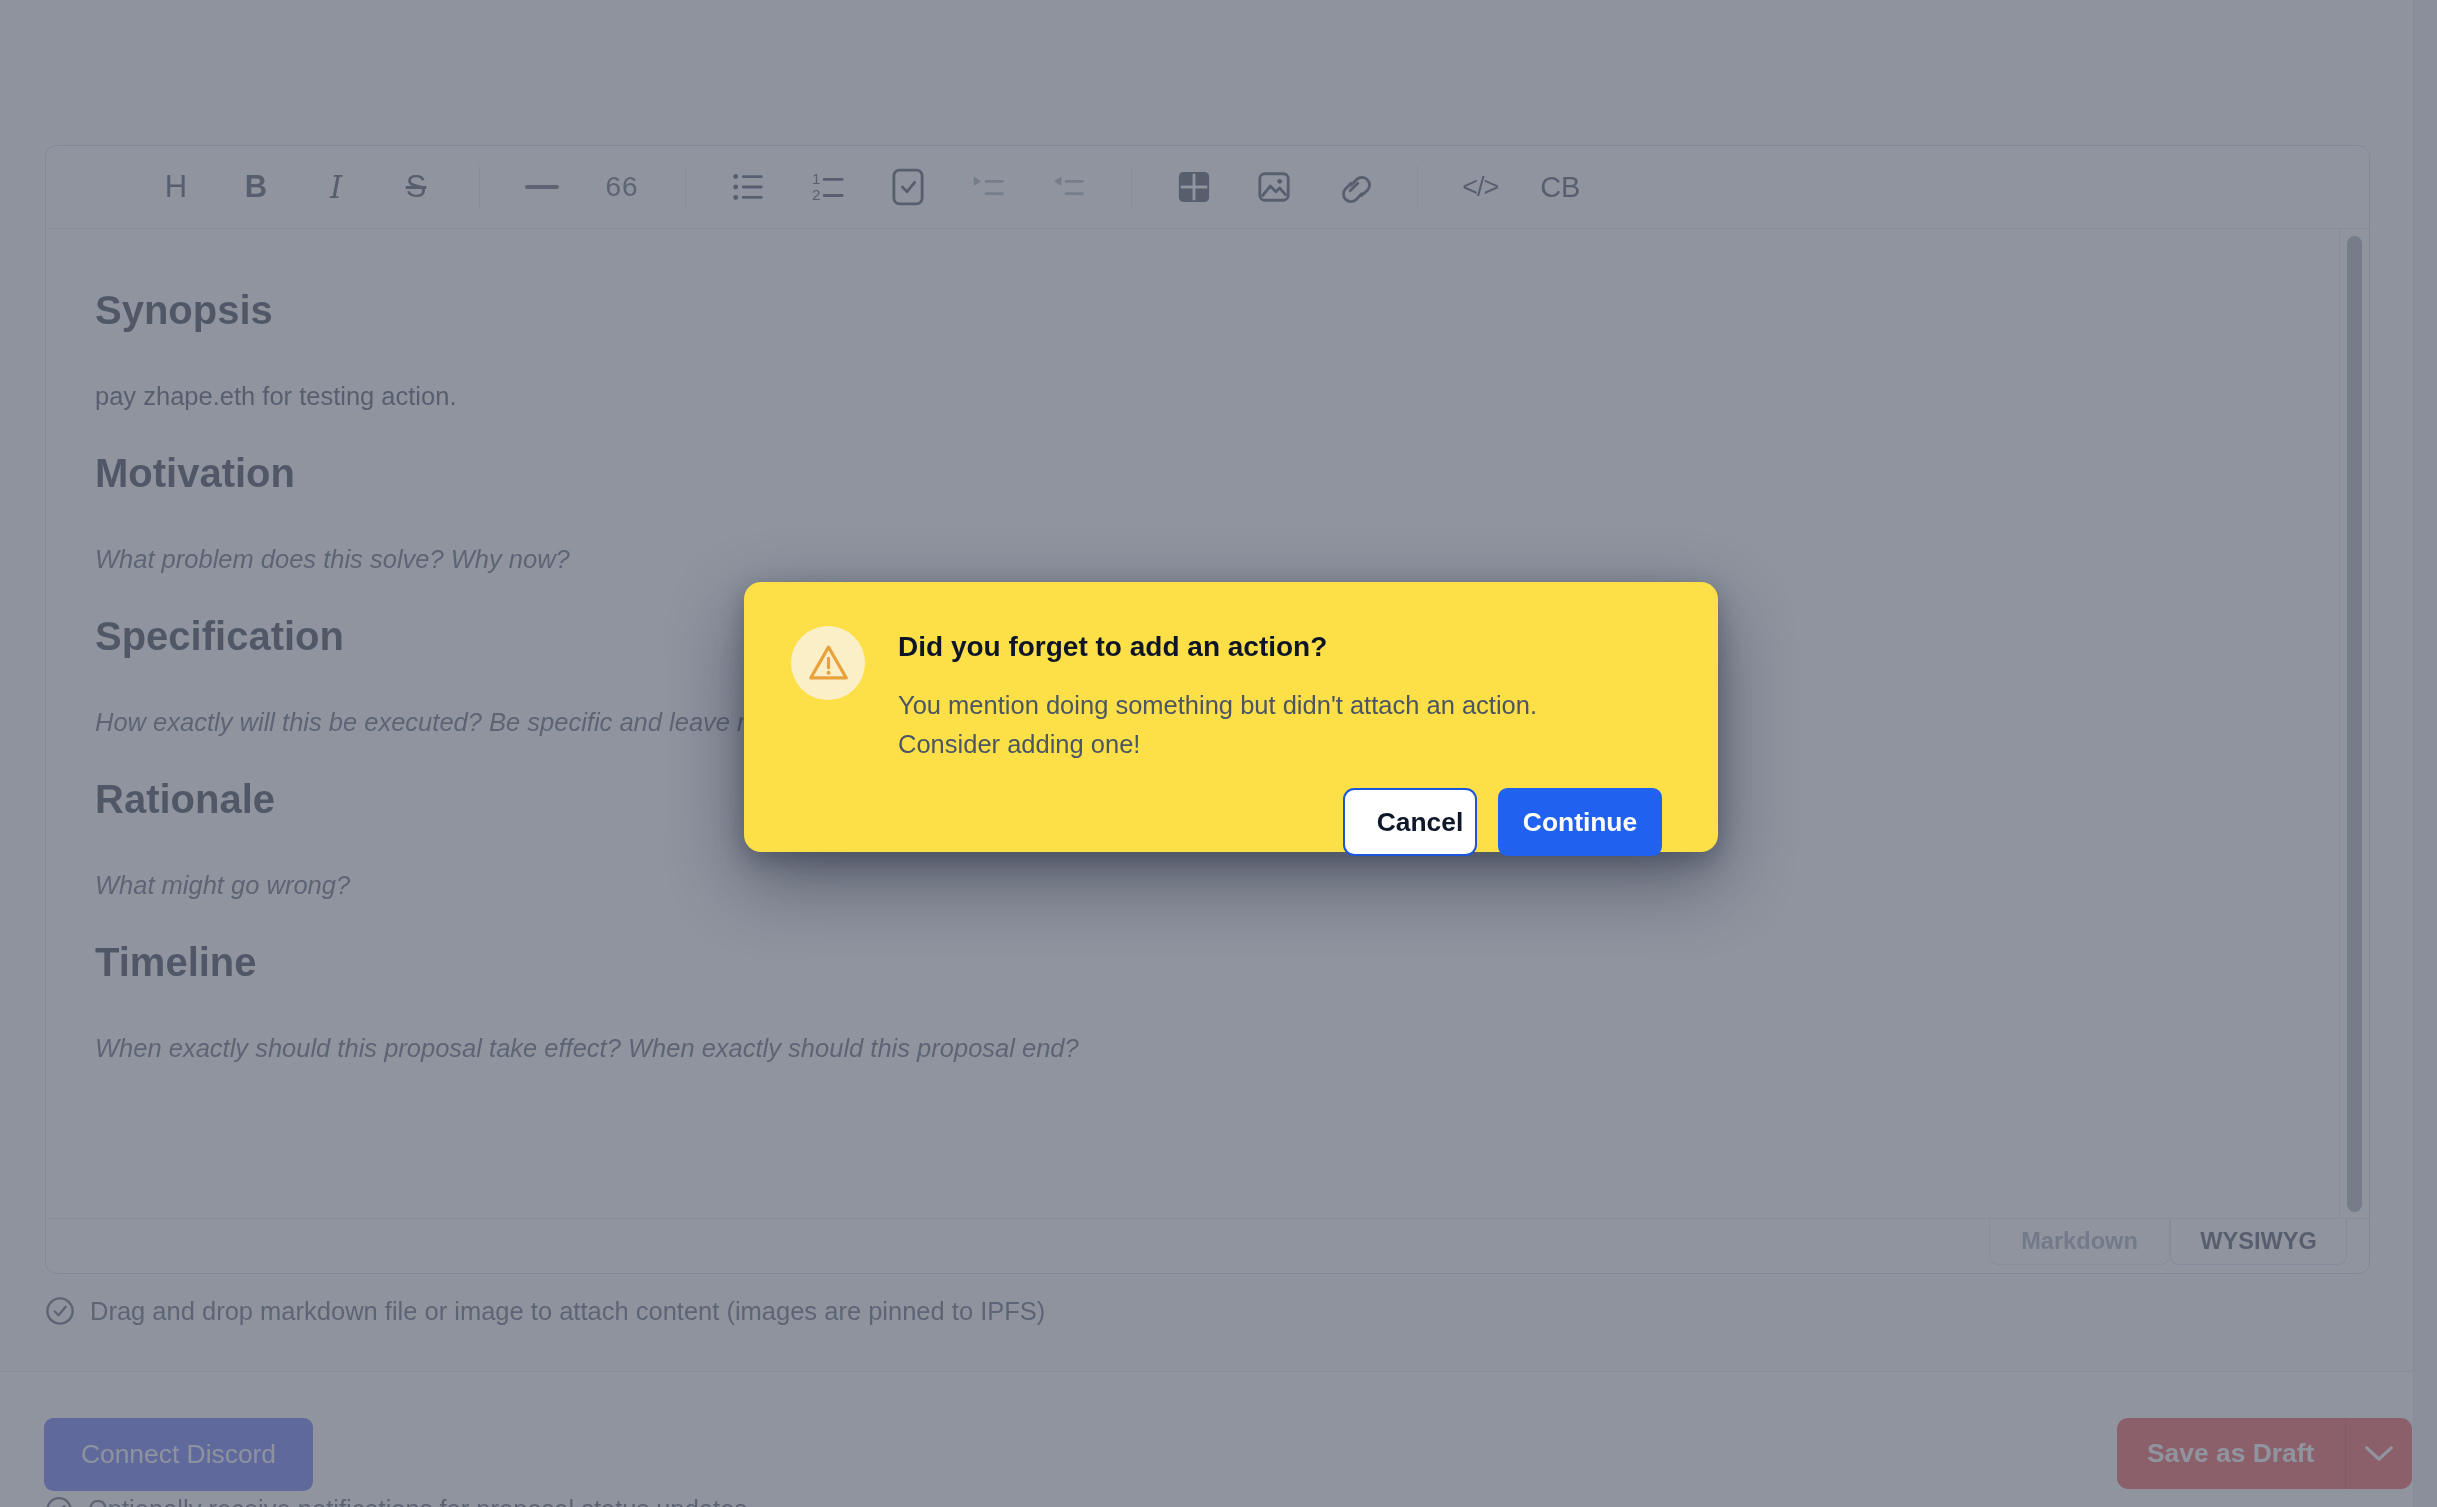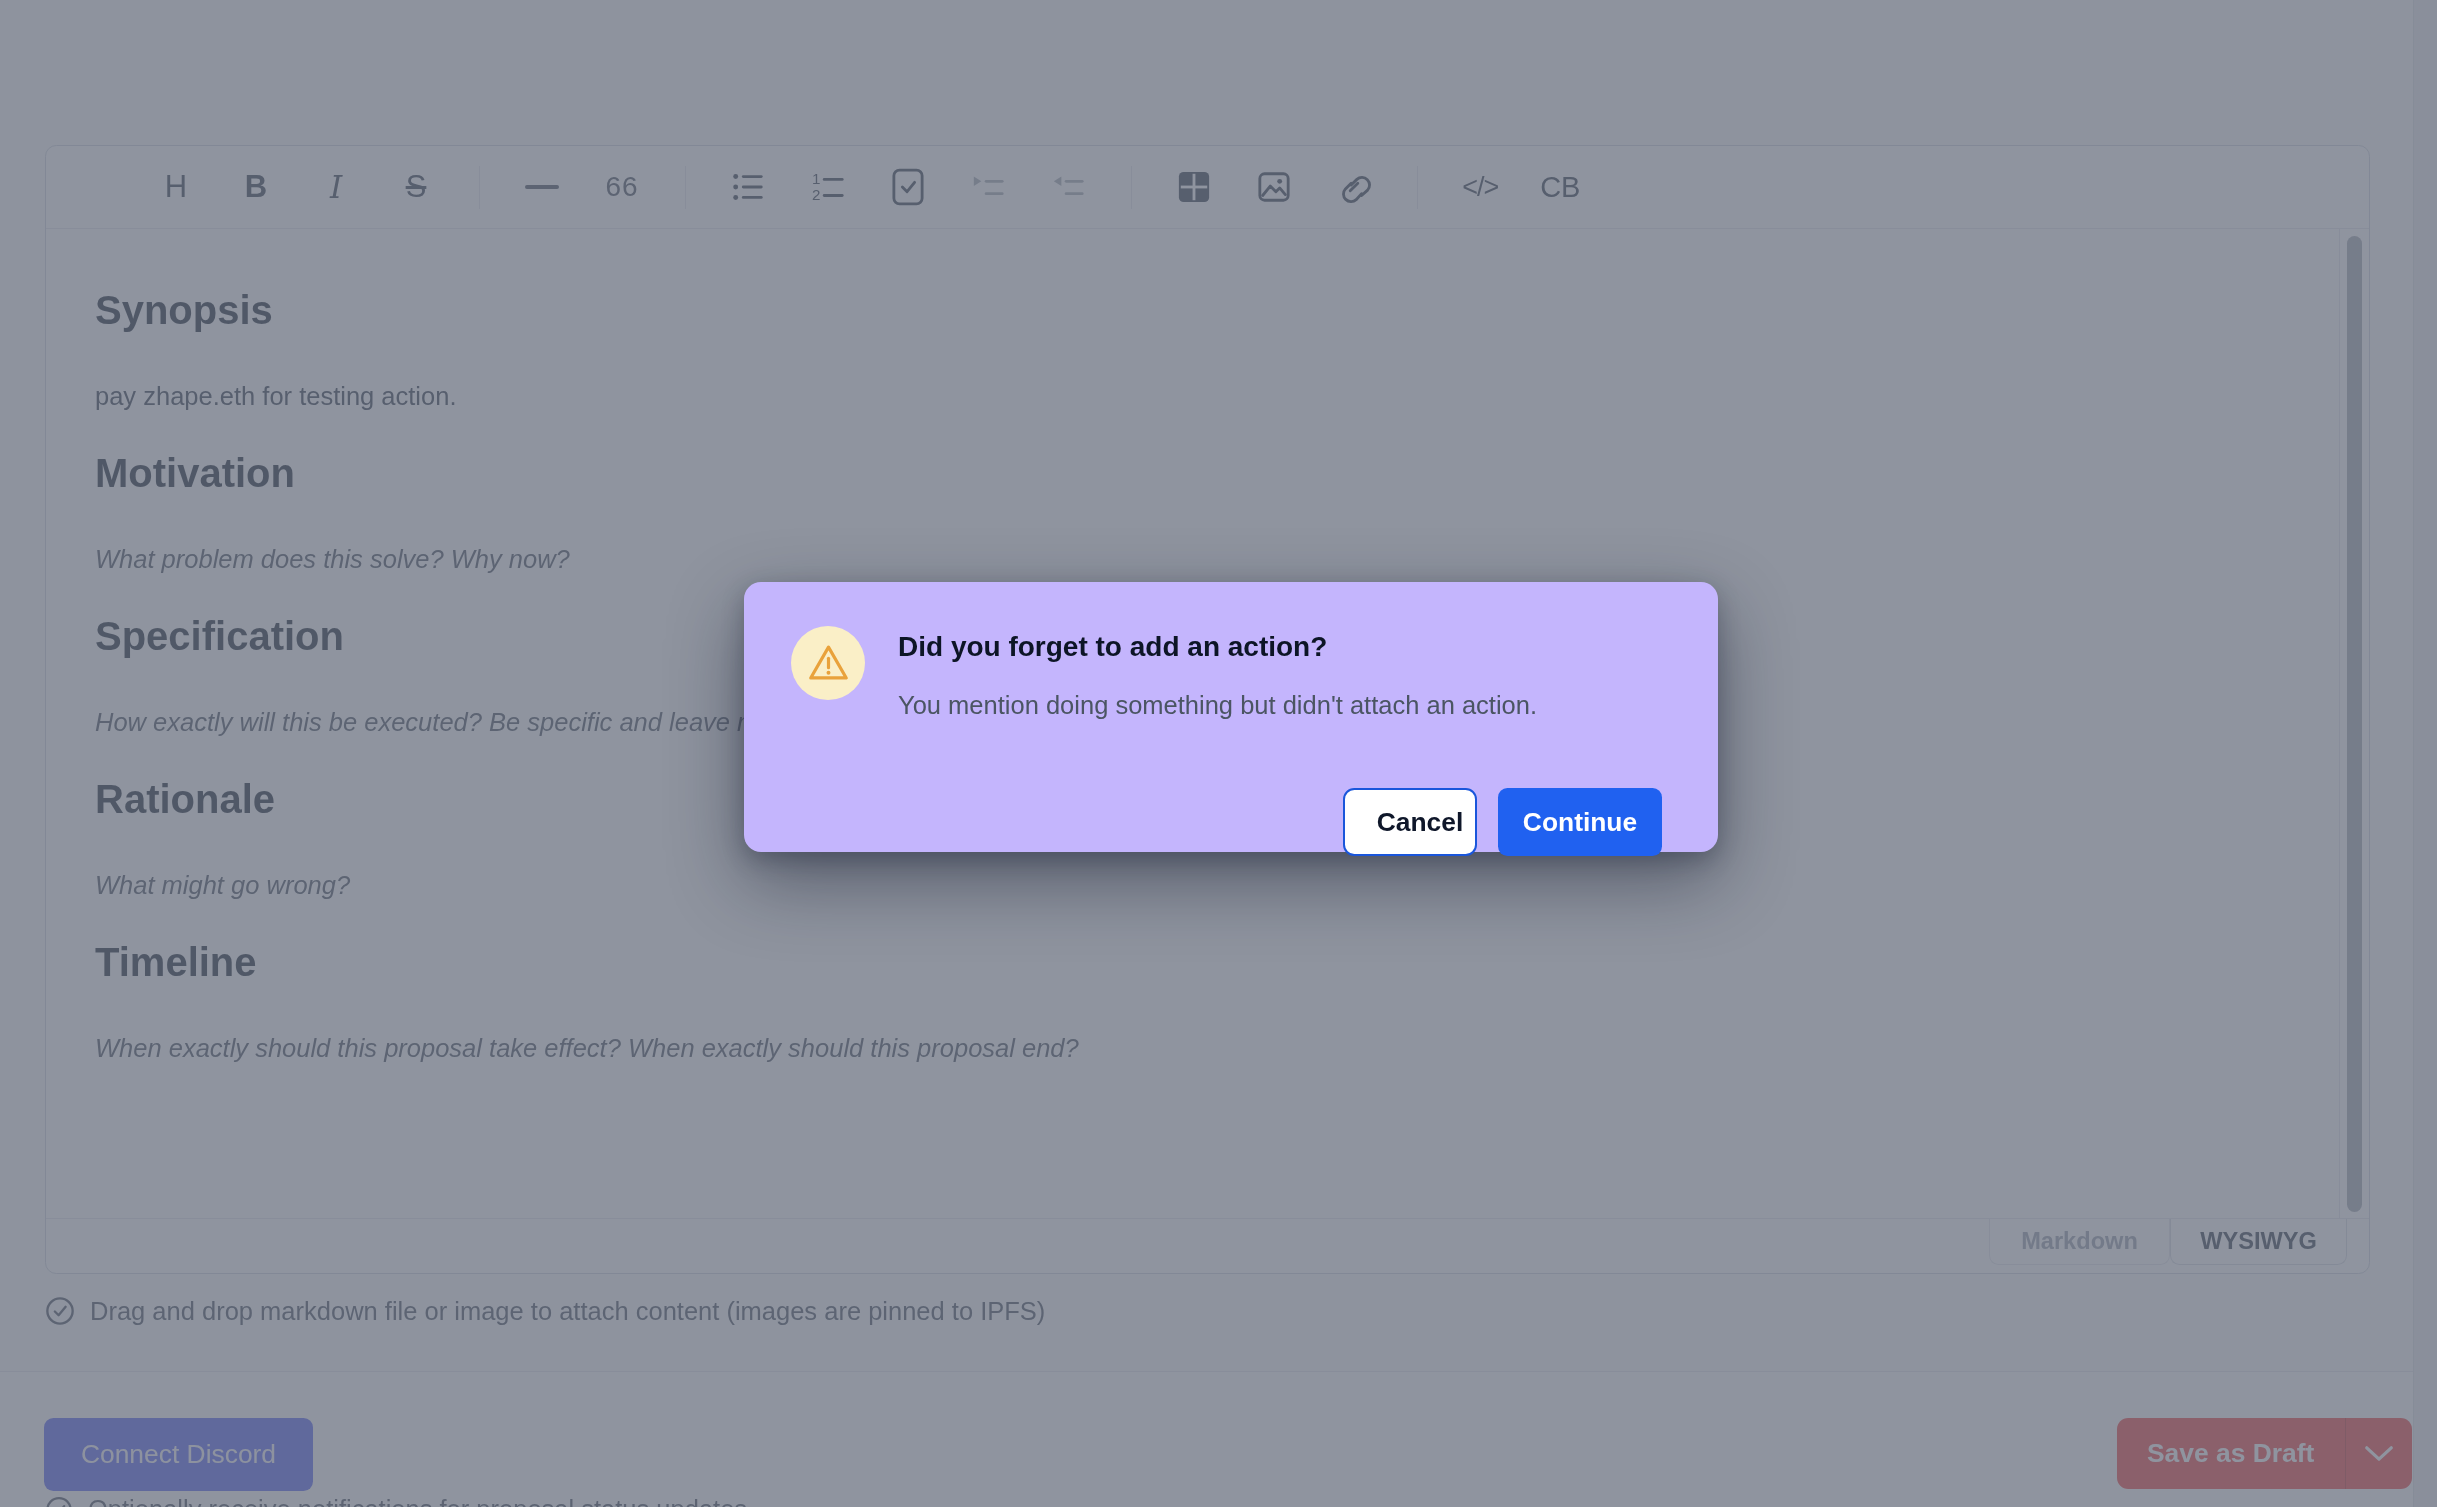--- a/index.html
+++ b/index.html
@@ -70,21 +70,21 @@
   .notif-row{position:absolute;left:45px;top:123px;display:flex;align-items:center;gap:15px;
     color:#4B5563;font-size:25.5px;white-space:nowrap;}
 
   .window-gutter{position:absolute;right:0;top:0;width:24.5px;height:100%;
     background:#EDEEF0;border-left:0.9px solid #DFE2E6;}
 
   
   .overlay{position:absolute;inset:0;background:rgba(100,107,122,0.72);z-index:50;}
 
   .modal{position:absolute;left:744px;top:582px;width:974px;height:270px;z-index:60;
-    background:#c4b5fd;border-radius:17px;
+    background:#fde047;border-radius:17px;
     box-shadow:0 28px 75px rgba(15,23,42,0.45),0 7.5px 22.6px rgba(15,23,42,0.25);}
   .modal-icon{position:absolute;left:47px;top:44px;width:74px;height:74px;border-radius:50%;
     background:#FAEFC7;display:flex;align-items:center;justify-content:center;}
   .modal-title{position:absolute;left:154px;top:49px;font-size:28px;font-weight:700;color:#0D1526;}
   .modal-body{position:absolute;left:154px;top:104px;width:755px;font-size:25.5px;line-height:39px;color:#4B5563;}
   .modal-actions{position:absolute;right:56px;top:206px;display:flex;gap:21px;}
   .btn-cancel{width:134px;height:68px;box-sizing:border-box;border:2.8px solid #1A56DB;border-radius:11.3px;
     background:#FFFFFF;color:#0F172A;font-family:inherit;font-size:26.4px;font-weight:600;cursor:pointer;padding-left:26px;}
   .btn-continue{width:164px;height:68px;border:none;border-radius:9.4px;background:#2061F0;
     color:#FFFFFF;font-family:inherit;font-size:26.4px;font-weight:700;cursor:pointer;}
@@ -251,20 +251,21 @@
     <div class="modal-icon">
       <svg width="43" height="40" viewBox="0 0 46 42" fill="none">
         <path d="M23 4 L42 37 H4 Z" stroke="#E9A23B" stroke-width="3.4" stroke-linejoin="round" fill="none"></path>
         <line x1="23" y1="16" x2="23" y2="26" stroke="#E9A23B" stroke-width="3.4" stroke-linecap="round"></line>
         <circle cx="23" cy="31.5" r="2.1" fill="#E9A23B"></circle>
       </svg>
     </div>
     <div class="modal-title">Did you forget to add an action?</div>
     <div class="modal-body">
       <div>You mention doing something but didn't attach an action.</div>
+      <div>Consider adding one!</div>
     </div>
     <div class="modal-actions">
       <button class="btn-cancel">Cancel</button>
       <button class="btn-continue">Continue</button>
     </div>
   </div>
 
 </div>
 
 

